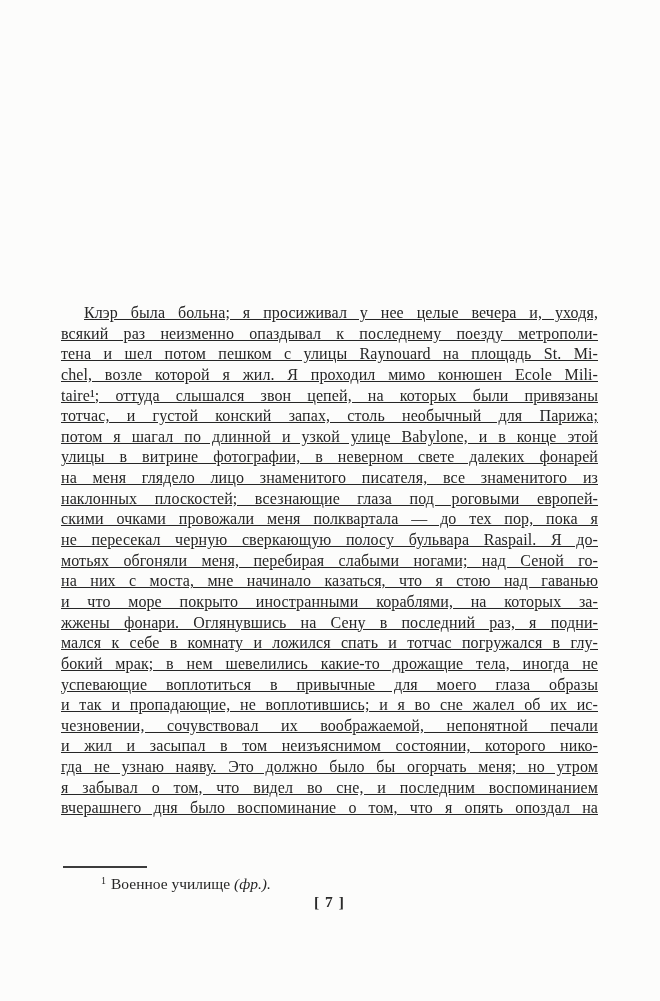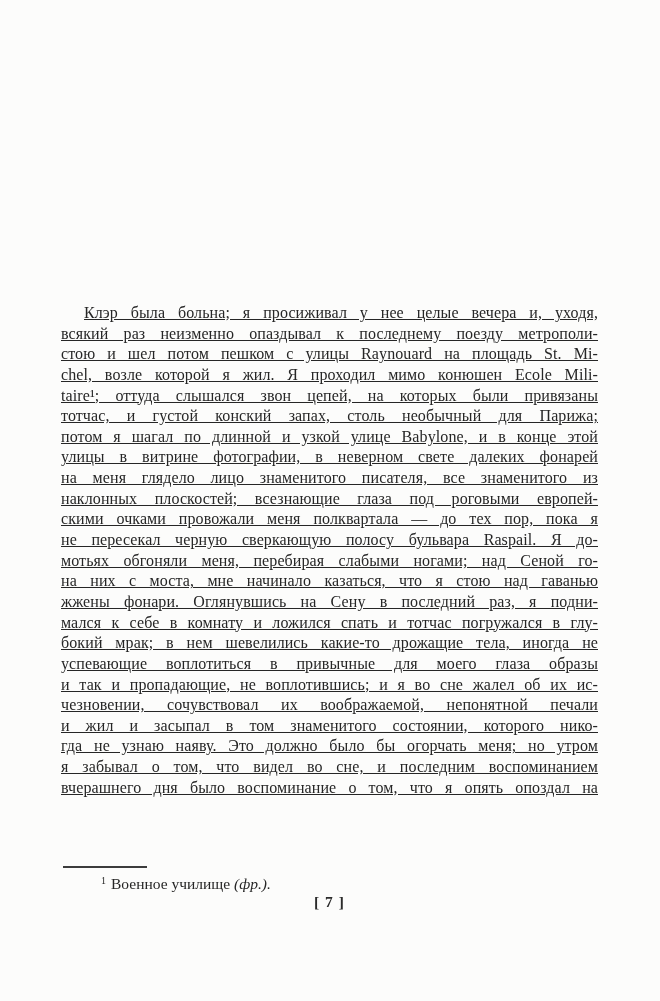--- a/index.html
+++ b/index.html
@@ -73,39 +73,40 @@
   }
 </style>
 </head>
 <body>
 
 <div class="page">
 
   <div class="text-block">
       <div class="line">Клэр была больна; я просиживал у нее целые вечера и, уходя,</div>
       <div class="line">всякий раз неизменно опаздывал к последнему поезду метрополи-</div>
-      <div class="line">стою и шел потом пешком с улицы Raynouard на площадь St. Mi-</div>
+      <div class="line">тена и шел потом пешком с улицы Raynouard на площадь St. Mi-</div>
       <div class="line">chel, возле которой я жил. Я проходил мимо конюшен Ecole Mili-</div>
       <div class="line">taire¹; оттуда слышался звон цепей, на которых были привязаны</div>
       <div class="line">тотчас, и густой конский запах, столь необычный для Парижа;</div>
       <div class="line">потом я шагал по длинной и узкой улице Babylone, и в конце этой</div>
       <div class="line">улицы в витрине фотографии, в неверном свете далеких фонарей</div>
       <div class="line">на меня глядело лицо знаменитого писателя, все знаменитого из</div>
       <div class="line">наклонных плоскостей; всезнающие глаза под роговыми европей-</div>
       <div class="line">скими очками провожали меня полквартала — до тех пор, пока я</div>
       <div class="line">не пересекал черную сверкающую полосу бульвара Raspail. Я до-</div>
       <div class="line">мотьях обгоняли меня, перебирая слабыми ногами; над Сеной го-</div>
       <div class="line">на них с моста, мне начинало казаться, что я стою над гаванью</div>
+      <div class="line">и что море покрыто иностранными кораблями, на которых за-</div>
       <div class="line">жжены фонари. Оглянувшись на Сену в последний раз, я подни-</div>
       <div class="line">мался к себе в комнату и ложился спать и тотчас погружался в глу-</div>
       <div class="line">бокий мрак; в нем шевелились какие-то дрожащие тела, иногда не</div>
       <div class="line">успевающие воплотиться в привычные для моего глаза образы</div>
       <div class="line">и так и пропадающие, не воплотившись; и я во сне жалел об их ис-</div>
       <div class="line">чезновении, сочувствовал их воображаемой, непонятной печали</div>
-      <div class="line">и жил и засыпал в том знаменитого состоянии, которого нико-</div>
+      <div class="line">и жил и засыпал в том неизъяснимом состоянии, которого нико-</div>
       <div class="line">гда не узнаю наяву. Это должно было бы огорчать меня; но утром</div>
       <div class="line">я забывал о том, что видел во сне, и последним воспоминанием</div>
       <div class="line">вчерашнего дня было воспоминание о том, что я опять опоздал на</div>
     </div>
 
   <div class="footnote-rule"></div>
 
   <div class="footnote"><span class="fn-marker">1</span><span class="fn-text">Военное училище </span><span class="fn-lang">(фр.).</span></div>
 
   <div class="folio">[ 7 ]</div>

